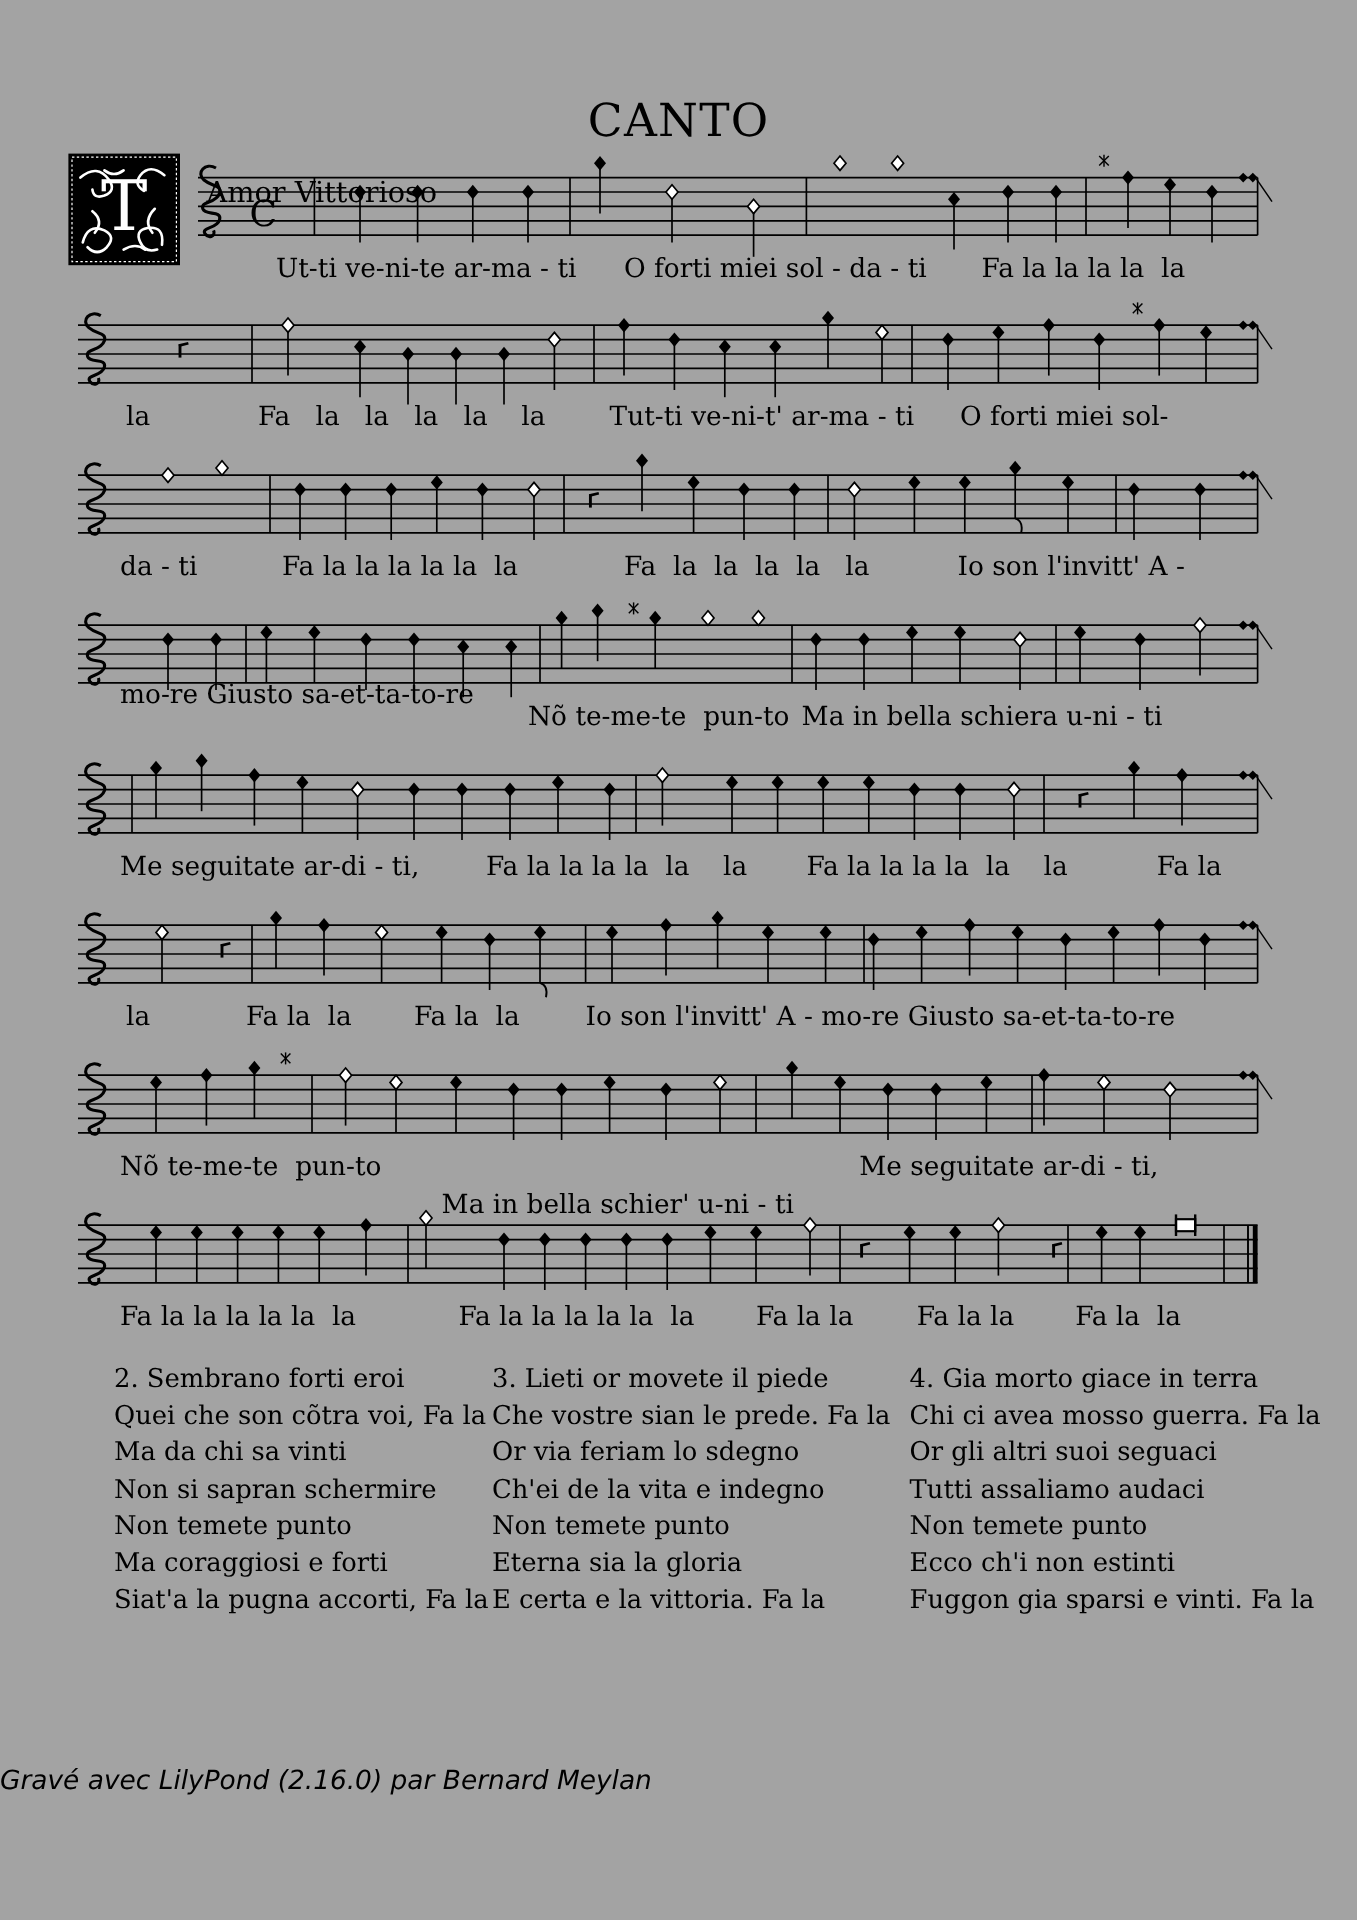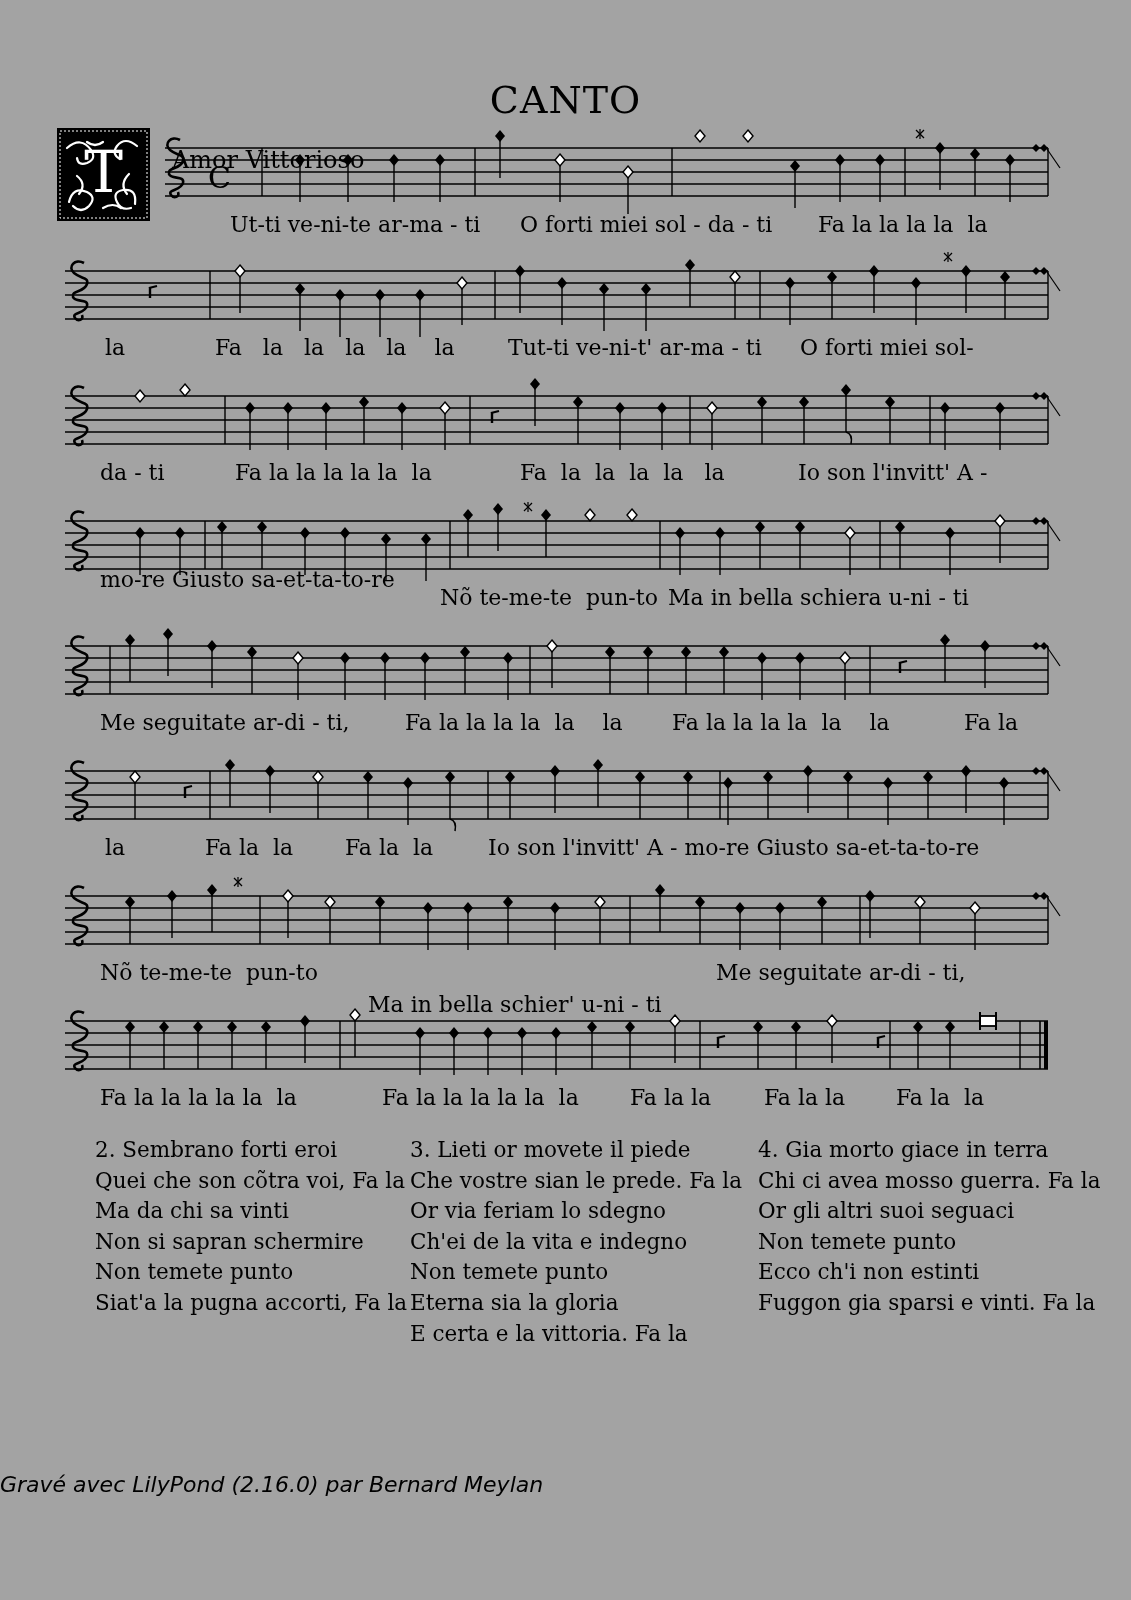--- a/index.html
+++ b/index.html
@@ -840,23 +840,23 @@
         <g>
           <rect x="980" y="15" width="16" height="10" fill="#fff" stroke="#000" stroke-width="1.8"></rect>
           <line x1="980" y1="11" x2="980" y2="29" stroke="#000" stroke-width="2"></line>
           <line x1="996" y1="11" x2="996" y2="29" stroke="#000" stroke-width="2"></line>
         </g>
         <line x1="1040" y1="20" x2="1040" y2="68" stroke="#000" stroke-width="1.6"></line>
         <line x1="1046" y1="20" x2="1046" y2="68" stroke="#000" stroke-width="4"></line>
       </svg>
     </div>
   <div id="verses-root">
-      <div class="verse-col" style="left: 95px; top: 1135px;"><div>2. Sembrano forti eroi</div><div>Quei che son cõtra voi, Fa la</div><div>Ma da chi sa vinti</div><div>Non si sapran schermire</div><div>Non temete punto</div><div>Siat'a la pugna accorti, Fa la</div></div>
+      <div class="verse-col" style="left: 95px; top: 1135px;"><div>2. Sembrano forti eroi</div><div>Quei che son cõtra voi, Fa la</div><div>Ma da chi sa vinti</div><div>Non si sapran schermire</div><div>Non temete punto</div><div>Ma coraggiosi e forti</div><div>Siat'a la pugna accorti, Fa la</div></div>
       <div class="verse-col" style="left: 410px; top: 1135px;"><div>3. Lieti or movete il piede</div><div>Che vostre sian le prede. Fa la</div><div>Or via feriam lo sdegno</div><div>Ch'ei de la vita e indegno</div><div>Non temete punto</div><div>Eterna sia la gloria</div><div>E certa e la vittoria. Fa la</div></div>
-      <div class="verse-col" style="left: 758px; top: 1135px;"><div>4. Gia morto giace in terra</div><div>Chi ci avea mosso guerra. Fa la</div><div>Or gli altri suoi seguaci</div><div>Non temete punto</div><div>Ecco ch'i non estinti</div><div>Fuggon gia sparsi e vinti. Fa la</div></div>
+      <div class="verse-col" style="left: 758px; top: 1135px;"><div>4. Gia morto giace in terra</div><div>Chi ci avea mosso guerra. Fa la</div><div>Or gli altri suoi seguaci</div><div>Tutti assaliamo audaci</div><div>Non temete punto</div><div>Ecco ch'i non estinti</div><div>Fuggon gia sparsi e vinti. Fa la</div></div>
     </div>
 
   <div class="lyric" style="left: 230px; top: 212px;">Ut-ti ve-ni-te ar-ma - ti</div>
     <div class="lyric" style="left: 520px; top: 212px;">O forti miei sol - da - ti</div>
     <div class="lyric" style="left: 818px; top: 212px;">Fa la la la la  la</div>
     <div class="lyric" style="left: 105px; top: 335px;">la</div>
     <div class="lyric" style="left: 215px; top: 335px;">Fa   la   la   la   la    la</div>
     <div class="lyric" style="left: 508px; top: 335px;">Tut-ti ve-ni-t' ar-ma - ti</div>
     <div class="lyric" style="left: 800px; top: 335px;">O forti miei sol-</div>
     <div class="lyric" style="left: 100px; top: 460px;">da - ti</div>

